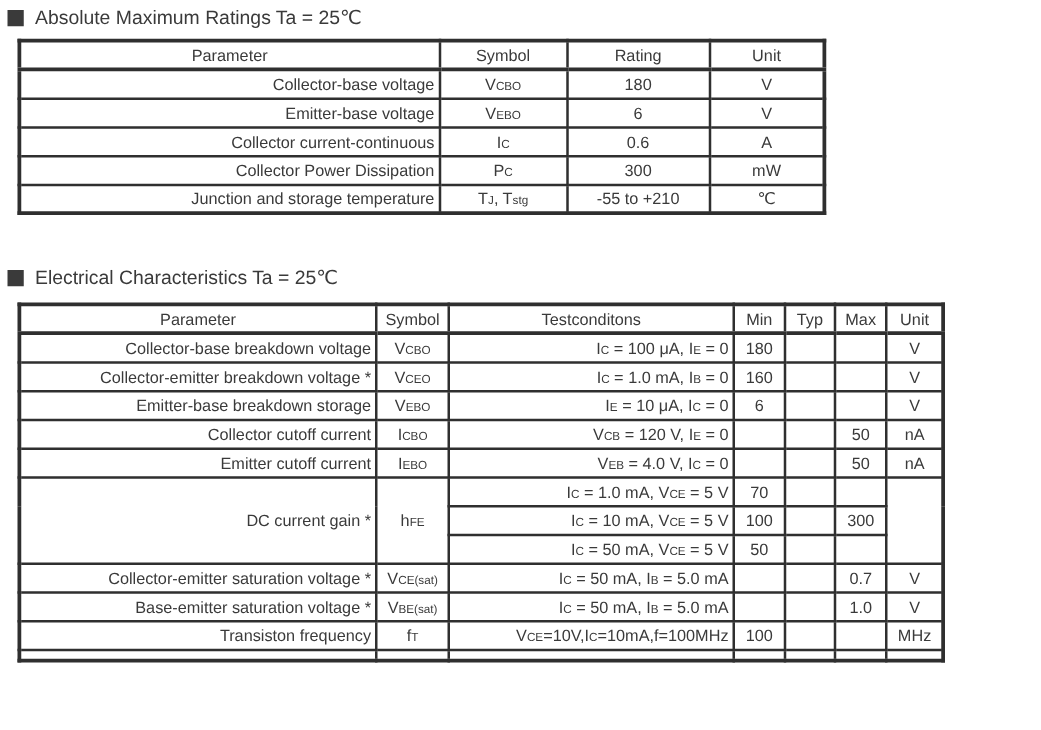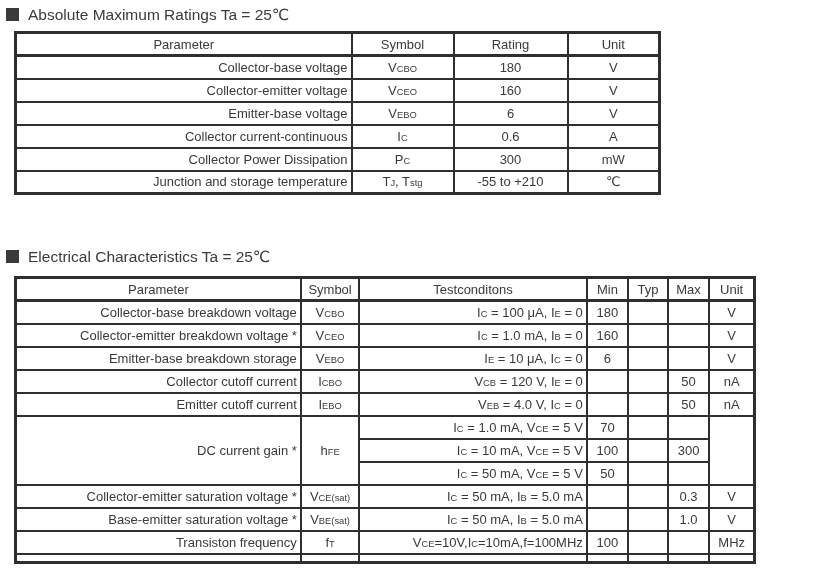--- a/index.html
+++ b/index.html
@@ -14,21 +14,21 @@
     padding:6px 0 0 6px;
     font-family:"Liberation Sans","DejaVu Sans",sans-serif;
     color:var(--text);
     background:var(--bg);
   }
   .section-title{
     display:flex;align-items:center;gap:9px;
     font-size:15.5px;line-height:17px;height:17px;
   }
   .bullet{width:13px;height:13px;background:var(--text);flex:0 0 auto;}
-  .sec2{margin-top:53px;}
+  .sec2{margin-top:42px;}
   table{
     border-collapse:collapse;table-layout:fixed;
     margin-left:8px;margin-top:8px;
     border:3px solid var(--border);
   }
   .sec2 table{margin-top:11px;}
   th,td{
     border:2px solid var(--border);
     font-size:13px;font-weight:400;
     text-align:center;vertical-align:middle;
@@ -63,26 +63,20 @@
             <th>Symbol</th>
             <th>Rating</th>
             <th>Unit</th>
           </tr>
         </thead>
         <tbody>
           <tr>
             <td class="left">Collector-base voltage</td>
             <td>V<span class="sb">CBO</span></td>
             <td>180</td>
-            <td>V</td>
-          </tr>
-          <tr>
-            <td class="left">Collector-emitter voltage</td>
-            <td>V<span class="sb">CEO</span></td>
-            <td>160</td>
             <td>V</td>
           </tr>
           <tr>
             <td class="left">Emitter-base voltage</td>
             <td>V<span class="sb">EBO</span></td>
             <td>6</td>
             <td>V</td>
           </tr>
           <tr>
             <td class="left">Collector current-continuous</td>
@@ -198,21 +192,21 @@
             <td>50</td>
             <td></td>
             <td></td>
           </tr>
           <tr>
             <td class="left">Collector-emitter saturation voltage *</td>
             <td>V<span class="sb">CE(sat)</span></td>
             <td class="left">I<span class="sb">C</span> = 50 mA, I<span class="sb">B</span> = 5.0 mA</td>
             <td></td>
             <td></td>
-            <td>0.3</td>
+            <td>0.7</td>
             <td>V</td>
           </tr>
           <tr>
             <td class="left">Base-emitter saturation voltage *</td>
             <td>V<span class="sb">BE(sat)</span></td>
             <td class="left">I<span class="sb">C</span> = 50 mA, I<span class="sb">B</span> = 5.0 mA</td>
             <td></td>
             <td></td>
             <td>1.0</td>
             <td>V</td>

